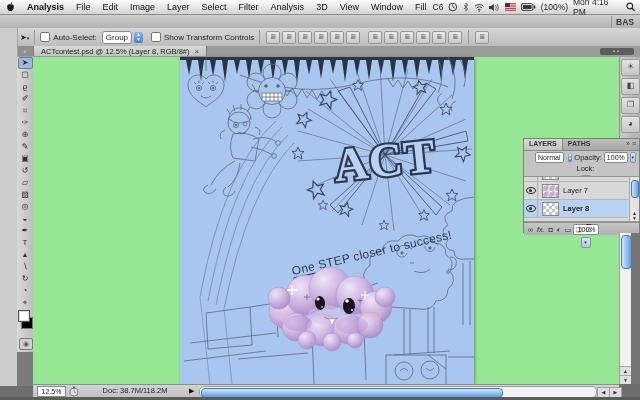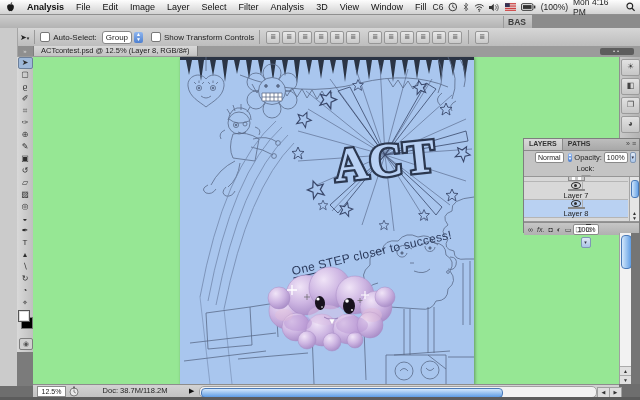--- a/index.html
+++ b/index.html
@@ -9,40 +9,40 @@
   .abs{position:absolute;}
   
   #menubar{left:0;top:0;width:640px;height:14px;
     background:linear-gradient(#fdfdfd,#d2d2d2);border-bottom:1px solid #8f8f8f;
     display:flex;align-items:center;font-size:9px;color:#111;}
   #menubar .mi{padding:0 6px;white-space:nowrap;}
   #menubar .app{font-weight:bold;}
   #menu-extras{margin-left:auto;display:flex;align-items:center;gap:5px;padding-right:4px;font-size:8.5px;color:#222;}
   .micon{display:inline-block;vertical-align:middle;}
   
-  #appbar{left:0;top:15px;width:532px;height:13px;
+  #appbar{left:0;top:15px;width:640px;height:13px;
     background:linear-gradient(#cdcdcd,#b3b3b3);border-bottom:1px solid #8a8a8a;}
   #workspace{position:absolute;right:2px;top:1px;font-size:8.5px;font-weight:bold;color:#3c3c3c;
     padding:1px 4px;border-left:1px solid #999;}
   
   #optionsbar{left:0;top:28px;width:640px;height:18px;
     background:linear-gradient(#d6d6d6,#bdbdbd);border-bottom:1px solid #878787;
     display:flex;align-items:center;font-size:8px;color:#222;}
   .osep{width:1px;height:14px;background:#9a9a9a;margin:0 5px;}
   .cb{display:inline-block;width:8px;height:8px;background:#fff;border:1px solid #777;border-radius:2px;margin-right:3px;vertical-align:-1px;}
   .macfield{display:inline-flex;align-items:center;background:#fff;border:1px solid #888;border-radius:3px;height:11px;padding:0 3px;font-size:8px;}
   .stepper{display:inline-block;width:9px;height:11px;margin-left:2px;border-radius:2px;
     background:linear-gradient(#8fb6ef,#4d7fd0);color:#fff;font-size:5px;line-height:5px;text-align:center;}
   .ai{display:inline-block;width:12px;height:11px;margin:0 1px;border:1px solid #979797;border-radius:2px;
     background:linear-gradient(#e9e9e9,#c9c9c9);font-size:7px;line-height:10px;text-align:center;color:#555;}
   
   #tabstrip{left:0;top:46px;width:640px;height:11px;background:#9b9b9b;border-bottom:1px solid #6e6e6e;}
   #doctab{position:absolute;left:33px;top:0;height:10px;padding:0 7px;display:flex;align-items:center;gap:5px;
     background:linear-gradient(#d8d8d8,#c3c3c3);border-right:1px solid #7d7d7d;border-left:1px solid #7d7d7d;
-    font-size:7.5px;color:#1c1c1c;flex-direction:column;}
+    font-size:7.5px;color:#1c1c1c;}
   #tab-close{color:#444;font-size:8px;}
   #strip-widget{position:absolute;right:6px;top:2px;width:34px;height:7px;background:#5d5d5d;border-radius:2px;
     color:#d8d8d8;font-size:6px;line-height:7px;text-align:center;letter-spacing:2px;}
   #toolpanel-header{position:absolute;left:17px;top:0;width:16px;height:10px;background:#8f8f8f;
     color:#dcdcdc;font-size:6px;text-align:center;line-height:10px;}
   
   #leftstrip{left:0;top:28px;width:17px;height:358px;background:#cbcbcb;border-right:1px solid #a5a5a5;}
   #toolbar{left:17px;top:57px;width:16px;height:295px;background:linear-gradient(90deg,#d9d9d9,#bfbfbf);
     border-right:1px solid #8f8f8f;display:flex;flex-direction:column;align-items:center;}
   .tool{width:14px;height:12px;font-size:8px;line-height:12px;text-align:center;color:#2e2e2e;}
@@ -69,34 +69,34 @@
   .lp-row{display:flex;align-items:center;height:13px;padding:0 3px;gap:2px;margin-left:8px;}
   .minifield{background:#fff;border:1px solid #8a8a8a;border-radius:2px;height:9px;line-height:9px;padding:0 2px;font-size:7px;}
   .dropbtn{display:inline-block;width:8px;height:9px;background:linear-gradient(#dfe9f6,#aac4e6);border:1px solid #7f97b5;
     border-radius:2px;font-size:5px;line-height:9px;text-align:center;color:#334;}
   .lockicon{display:inline-block;width:8px;height:9px;border:1px solid #999;border-radius:1px;background:#d6d6d6;
     font-size:6px;line-height:8px;text-align:center;color:#333;}
   .padlock{display:inline-block;position:relative;width:10px;height:9px;}
   .padlock i{position:absolute;left:2px;top:4px;width:6px;height:4px;background:#444;}
   .padlock b{position:absolute;left:3px;top:0;width:3px;height:4px;border:1px solid #444;border-bottom:none;border-radius:3px 3px 0 0;}
   #lp-list{position:relative;height:44px;background:#d8d8d8;border-top:1px solid #969696;border-bottom:1px solid #969696;overflow:hidden;}
-  .layerrow{position:absolute;left:0;width:104px;height:17px;display:flex;align-items:center;border-bottom:1px solid #b5b5b5;background:#d8d8d8;flex-direction:column;}
+  .layerrow{position:absolute;left:0;width:104px;height:17px;display:flex;align-items:center;border-bottom:1px solid #b5b5b5;background:#d8d8d8;}
   .layerrow.sel{background:#b9d1f2;}
   .eyebox{width:13px;height:17px;border-right:1px solid #b0b0b0;display:flex;align-items:center;justify-content:center;}
   .eye{width:8px;height:5px;border:1px solid #2e2e2e;border-radius:50%;position:relative;}
   .eye:after{content:"";position:absolute;left:2px;top:0.5px;width:3px;height:3px;background:#2e2e2e;border-radius:50%;}
   .thumb{width:15px;height:12px;margin:0 4px;border:1px solid #8a8a8a;background-color:#fff;
     background-image:linear-gradient(45deg,#c8c8c8 25%,transparent 25%,transparent 75%,#c8c8c8 75%),
     linear-gradient(45deg,#c8c8c8 25%,transparent 25%,transparent 75%,#c8c8c8 75%);
     background-size:6px 6px;background-position:0 0,3px 3px;}
   .thumb.blob{background-image:radial-gradient(circle at 50% 55%,#c6a8dd 0,#c6a8dd 2px,transparent 3px),
     linear-gradient(45deg,#c8c8c8 25%,transparent 25%,transparent 75%,#c8c8c8 75%),
     linear-gradient(45deg,#c8c8c8 25%,transparent 25%,transparent 75%,#c8c8c8 75%);}
   .lname{font-size:7.5px;color:#1f1f1f;}
-  .layerrow.sel .lname{font-weight:normal;}
+  .layerrow.sel .lname{font-weight:bold;}
   #lp-vscroll{position:absolute;right:0;top:0;width:9px;height:44px;background:#e6e6e6;border-left:1px solid #a5a5a5;}
   #lp-vthumb{position:absolute;left:1px;top:3px;width:6px;height:16px;border-radius:3px;
     background:linear-gradient(90deg,#cfe5fb,#68a3e6);border:1px solid #4a7ab8;}
   #lp-varrows{position:absolute;right:0;bottom:0;width:9px;font-size:5px;line-height:5px;text-align:center;color:#333;}
   #lp-bottom{height:12px;background:linear-gradient(#c6c6c6,#b0b0b0);border-top:1px solid #8e8e8e;
     display:flex;align-items:center;gap:4px;padding:0 4px;}
   .lpicon{font-size:7px;color:#333;line-height:11px;}
   .lpicon.trash{border-top:1px solid #333;line-height:9px;}
   
   #vscroll{left:619px;top:233px;width:12px;height:151px;background:#f2f2f2;border-left:1px solid #a0a0a0;}

